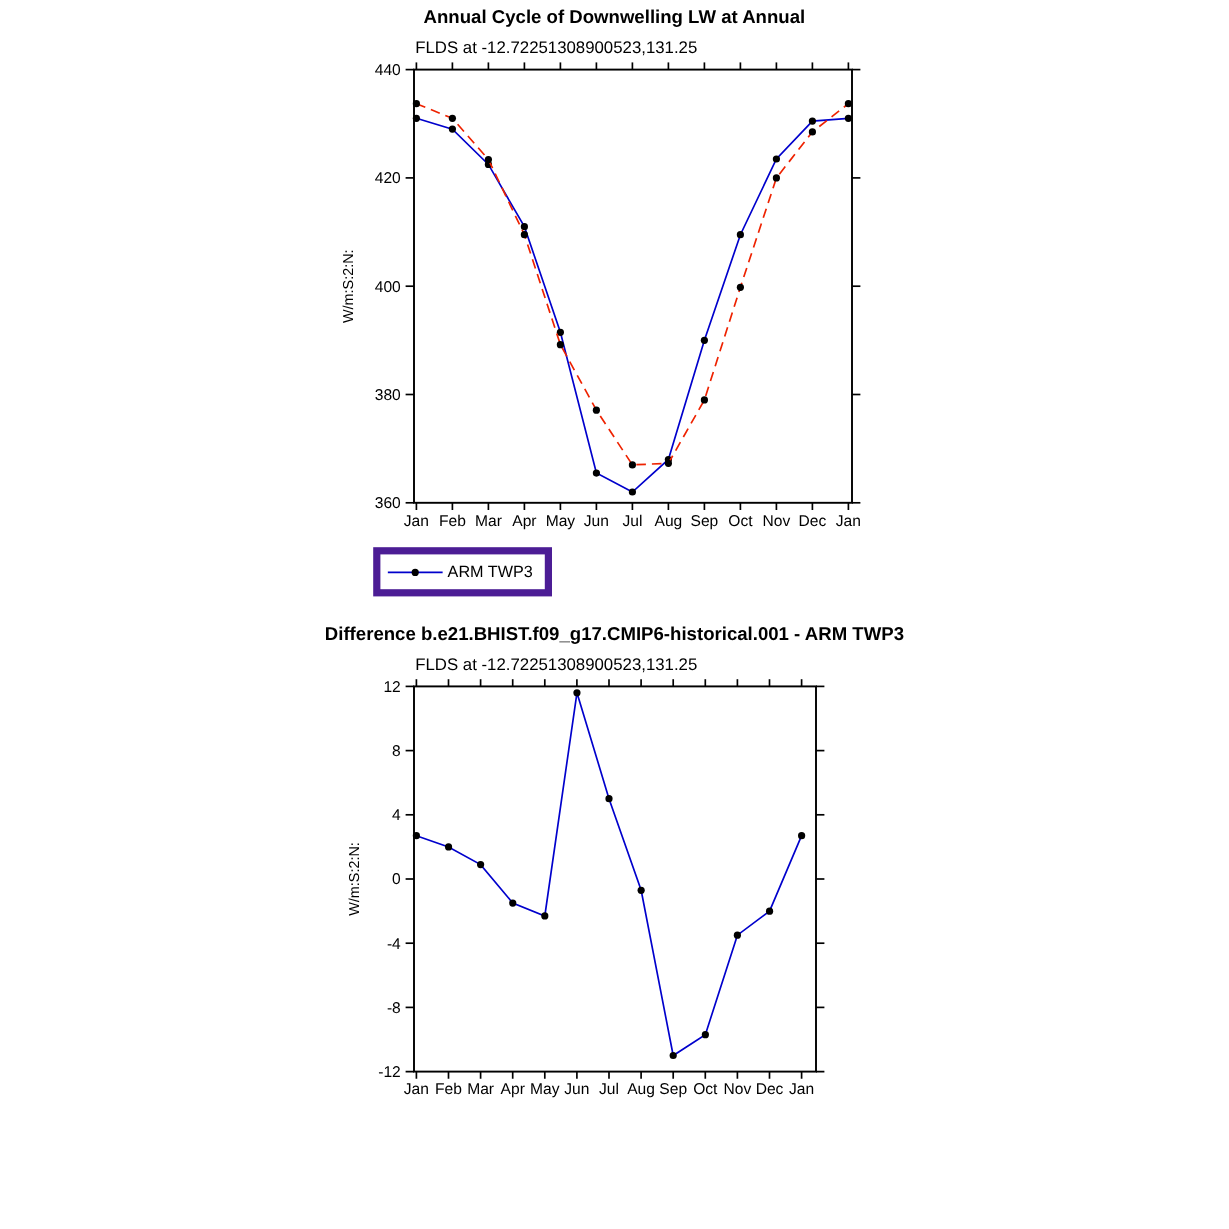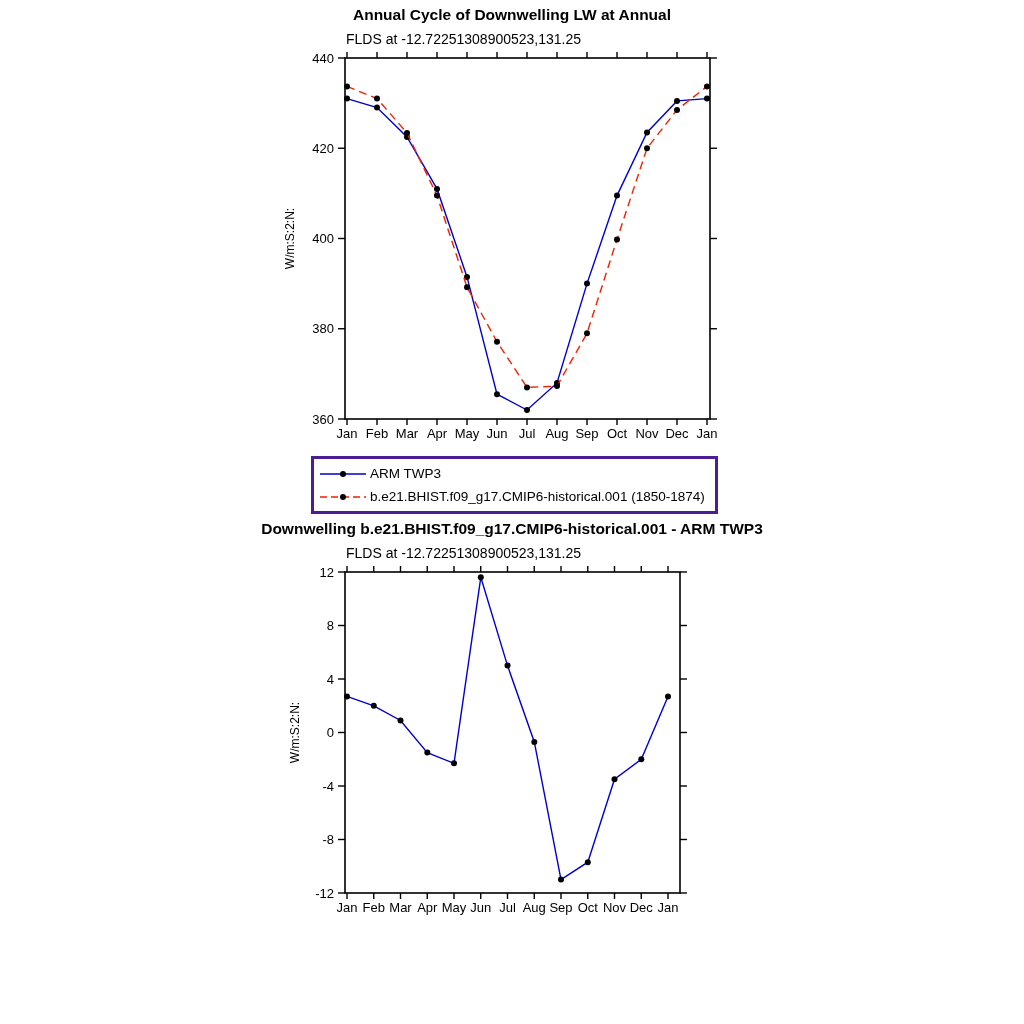--- a/index.html
+++ b/index.html
@@ -18,21 +18,21 @@
   #title1 { top:6px; }
   #title2 { top:520px; }
   .chart-subtitle { position:absolute; font-size:14px; }
   #subtitle1 { left:346px; top:31px; }
   #subtitle2 { left:346px; top:545px; }
   #canvas { position:absolute; left:0; top:0; }
   .tick  { font-size:13px; fill:#000; font-family:"Liberation Sans", sans-serif; }
   .ylab  { font-size:12px; fill:#000; font-family:"Liberation Sans", sans-serif; }
   .legend {
     position:absolute; left:311px; top:456px;
-    border:3px solid #4c1d95; background:#fff;
+    border:6px solid #4c1d95; background:#fff;
     padding:3px 10px 3px 0; display:inline-block;
   }
   .legend-row { display:flex; align-items:center; height:23px; }
   .lsample { margin-left:6px; margin-right:4px; flex:0 0 auto; }
   .llabel { font-size:13.5px; white-space:nowrap; }
 </style>
 </head>
 <body>
 
 <div class="chart-title" id="title1">Annual Cycle of Downwelling LW at Annual</div>
@@ -207,24 +207,17 @@
 </svg>
 
 <div class="legend">
   <div class="legend-row">
     <svg class="lsample" id="ls0" width="46" height="12">
         <line x1="0" y1="6" x2="46" y2="6" stroke="#0000cc" stroke-width="1.4"></line>
         <circle cx="23" cy="6" r="3" fill="#000000"></circle>
       </svg>
     <span class="llabel">ARM TWP3</span>
   </div>
-  <div class="legend-row">
-    <svg class="lsample" id="ls1" width="46" height="12">
-        <line x1="0" y1="6" x2="46" y2="6" stroke="#ee2200" stroke-width="1.4" stroke-dasharray="7,4"></line>
-        <circle cx="23" cy="6" r="3" fill="#000000"></circle>
-      </svg>
-    <span class="llabel">b.e21.BHIST.f09_g17.CMIP6-historical.001 (1850-1874)</span>
-  </div>
 </div>
 
-<div class="chart-title" id="title2">Downwelling b.e21.BHIST.f09_g17.CMIP6-historical.001 - ARM TWP3</div>
+<div class="chart-title" id="title2">Difference b.e21.BHIST.f09_g17.CMIP6-historical.001 - ARM TWP3</div>
 
 <div class="chart-subtitle" id="subtitle2">FLDS at -12.72251308900523,131.25</div>
 
 </body></html>

